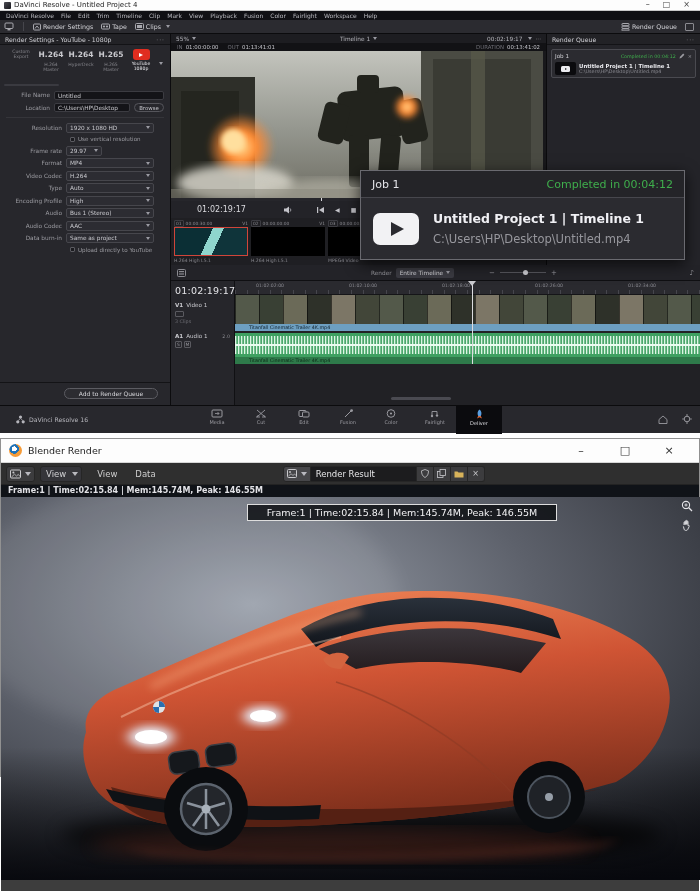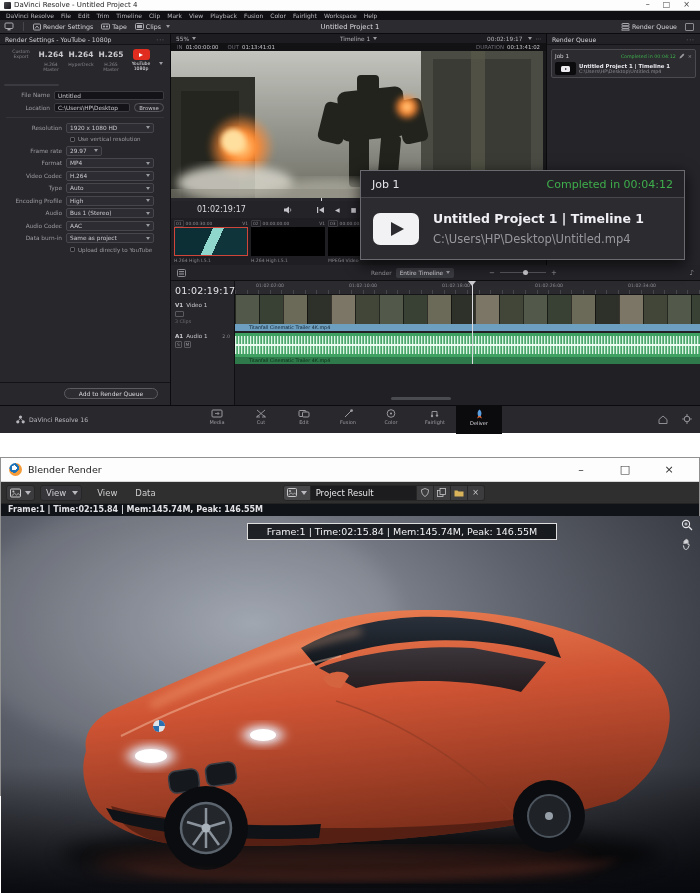--- a/index.html
+++ b/index.html
@@ -138,21 +138,21 @@
 
 .r-bottom{position:absolute;left:0;top:405px;width:700px;height:28px;background:#28282d;border-top:1px solid #0b0b0d}
 .rb-left{position:absolute;left:16px;top:9px;display:flex;align-items:center;gap:4px;font-size:6.2px;color:#b5b5bb}
 .nav-item{position:absolute;top:3px;width:42px;text-align:center}
 .nav-item .nlabel{display:block;font-size:5px;color:#9a9aa0;margin-top:1px}
 .nav-active{position:absolute;left:456px;top:0;width:46px;height:28px;background:#0b0b0e}
 .nav-active .nlabel{color:#dcdce0}
 .rb-right{position:absolute;right:8px;top:8px;display:flex;gap:14px;align-items:center}
 
 
-.blender{position:absolute;left:0;top:457px;width:700px;height:339px;border:1px solid #919191;background:#2f2f2f}
+.blender{position:absolute;left:0;top:438px;width:700px;height:339px;border:1px solid #919191;background:#2f2f2f}
 .b-title{position:absolute;left:0;top:0;width:100%;height:24px;background:#fdfdfd;display:flex;align-items:center;padding:0 8px;font-size:9.5px;color:#1c1c1c;border-bottom:1px solid #d6d6d6}
 .b-logo{width:13px;height:13px;border-radius:50%;background:radial-gradient(circle at 40% 38%,#fff 0 22%,#1e72b8 23% 42%,#f59b38 43% 100%);margin-right:6px}
 .b-ctl{margin-left:auto;display:flex;gap:0}
 .b-ctl i{width:44px;text-align:center;font-size:11px;color:#333;line-height:23px}
 .b-header{position:absolute;left:0;top:24px;width:100%;height:22px;background:#2f2f2f;border-bottom:1px solid #232323;display:flex;align-items:center;font-size:8.5px;color:#d2d2d5}
 .bh-btn{display:flex;align-items:center;height:16px;background:#3c3c3e;border:1px solid #262626;border-radius:3px;padding:0 3px;margin-left:5px}
 .bh-menu{padding:0 9px;color:#cecece}
 .bh-field{display:flex;align-items:center;margin-left:118px}
 .bh-ico{display:flex;align-items:center;height:16px;background:#47474a;border:1px solid #262626;border-radius:3px 0 0 3px;padding:0 3px}
 .bh-name{width:106px;height:16px;background:#1c1c1e;border:1px solid #262626;border-left:none;color:#e6e6e8;font-size:8.5px;line-height:15px;padding-left:5px}
@@ -223,21 +223,20 @@
       <span>Tape</span>
     </span>
     <span class="t-btn">
       <svg width="9" height="7">
           <rect x="0.5" y="0.5" width="8" height="6" rx="1" fill="none" stroke="#a8a8ae"></rect>
           <rect x="2" y="2" width="5" height="3" fill="#a8a8ae"></rect>
         </svg>
       <span>Clips</span>
       <b class="chev"></b>
     </span>
-    <span class="t-center">Untitled Project 1</span>
     <span class="t-right">
       <span class="t-btn">
         <svg width="9" height="8">
             <rect x="1" y="0.5" width="7" height="2.2" rx="0.5" fill="none" stroke="#a8a8ae"></rect>
             <rect x="1" y="3.2" width="7" height="2.2" rx="0.5" fill="none" stroke="#a8a8ae"></rect>
             <rect x="1" y="5.9" width="7" height="2" rx="0.5" fill="none" stroke="#a8a8ae"></rect>
           </svg>
         <span>Render Queue</span>
       </span>
       <span class="sq-icon"></span>
@@ -697,21 +696,21 @@
 
     <span class="bh-field">
       <span class="bh-ico">
         <svg width="10" height="9">
             <rect x="0.5" y="0.5" width="9" height="8" rx="1" fill="none" stroke="#c9c9cc"></rect>
             <circle cx="3" cy="3" r=".9" fill="#c9c9cc"></circle>
             <path d="M1.5 7 L4 4.8 L6 6.4 L7.6 5 L9 6.6" stroke="#c9c9cc" fill="none" stroke-width=".7"></path>
           </svg>
         <b class="chevB"></b>
       </span>
-      <span class="bh-name">Project Result</span>
+      <span class="bh-name">Render Result</span>
       <span class="bh-mini">
         <svg width="8" height="9">
             <path d="M4 0.5 L7.5 1.8 C7.5 5 6.5 7.2 4 8.5 C1.5 7.2 0.5 5 0.5 1.8 Z" fill="none" stroke="#c9c9cc" stroke-width=".8"></path>
           </svg>
       </span>
       <span class="bh-mini">
         <svg width="9" height="9">
             <rect x="0.5" y="2.5" width="5.5" height="6" fill="none" stroke="#c9c9cc" stroke-width=".8"></rect>
             <rect x="3" y="0.5" width="5.5" height="6" fill="#3c3c3e" stroke="#c9c9cc" stroke-width=".8"></rect>
           </svg>

